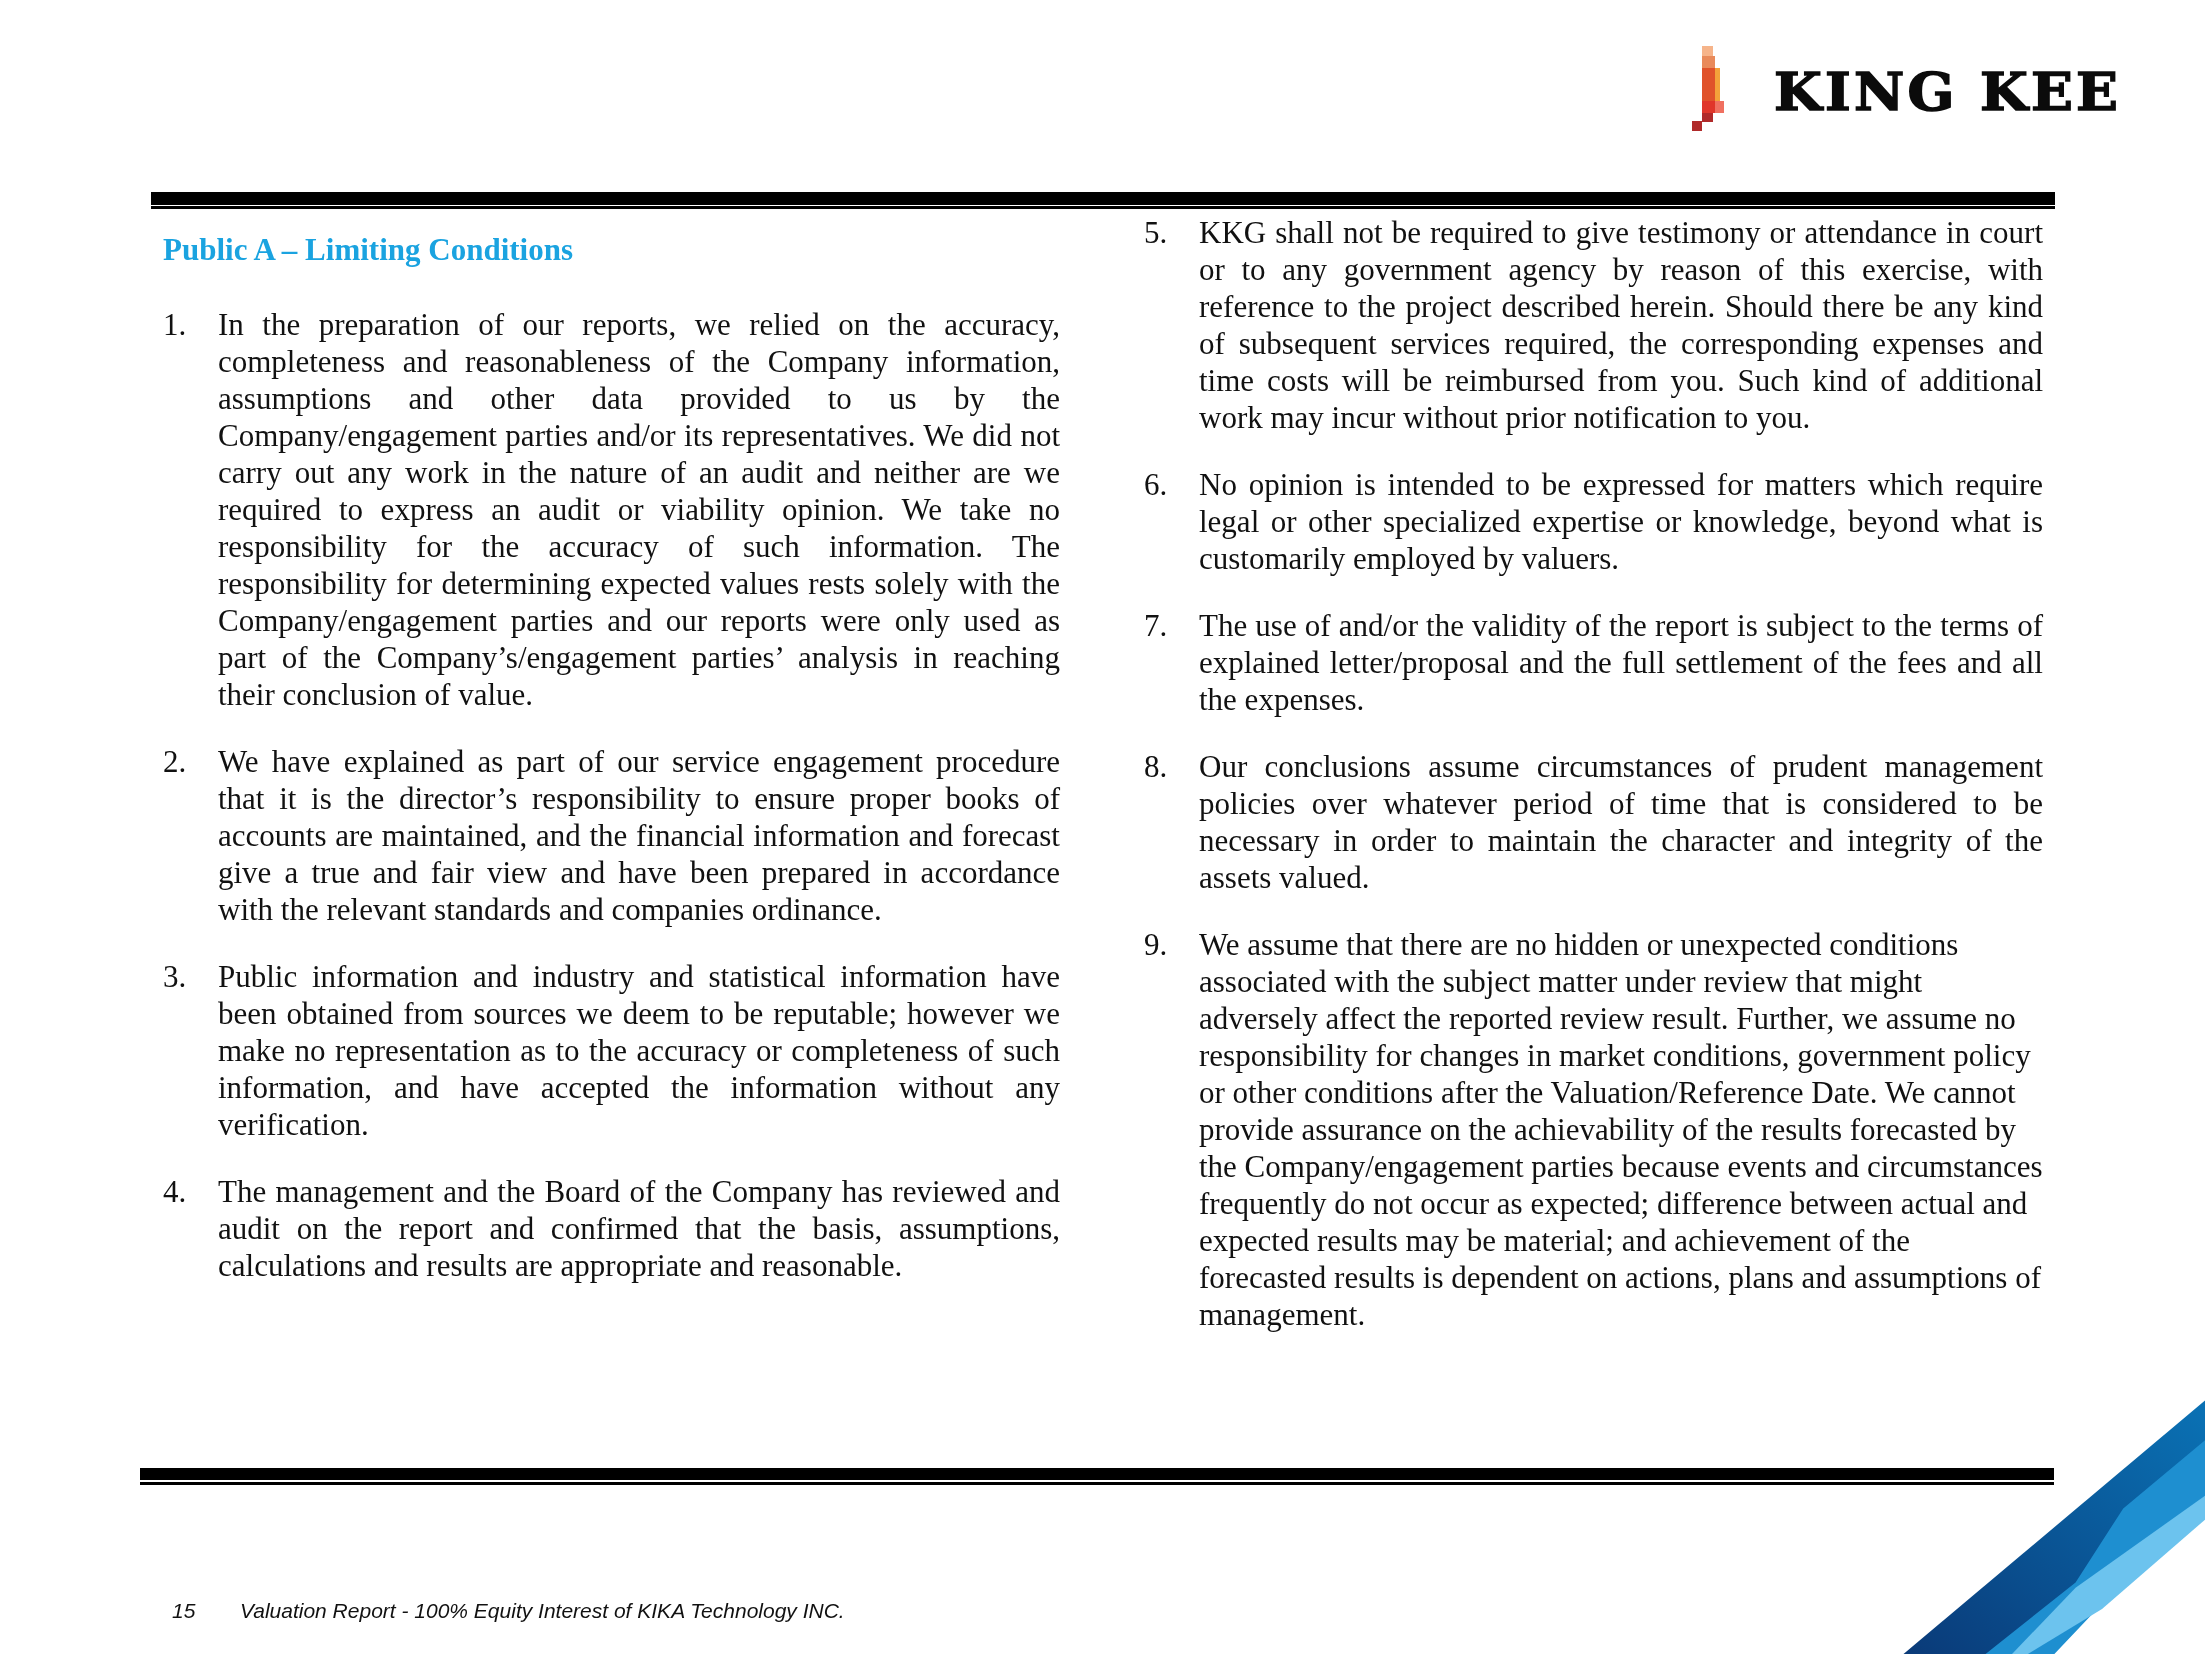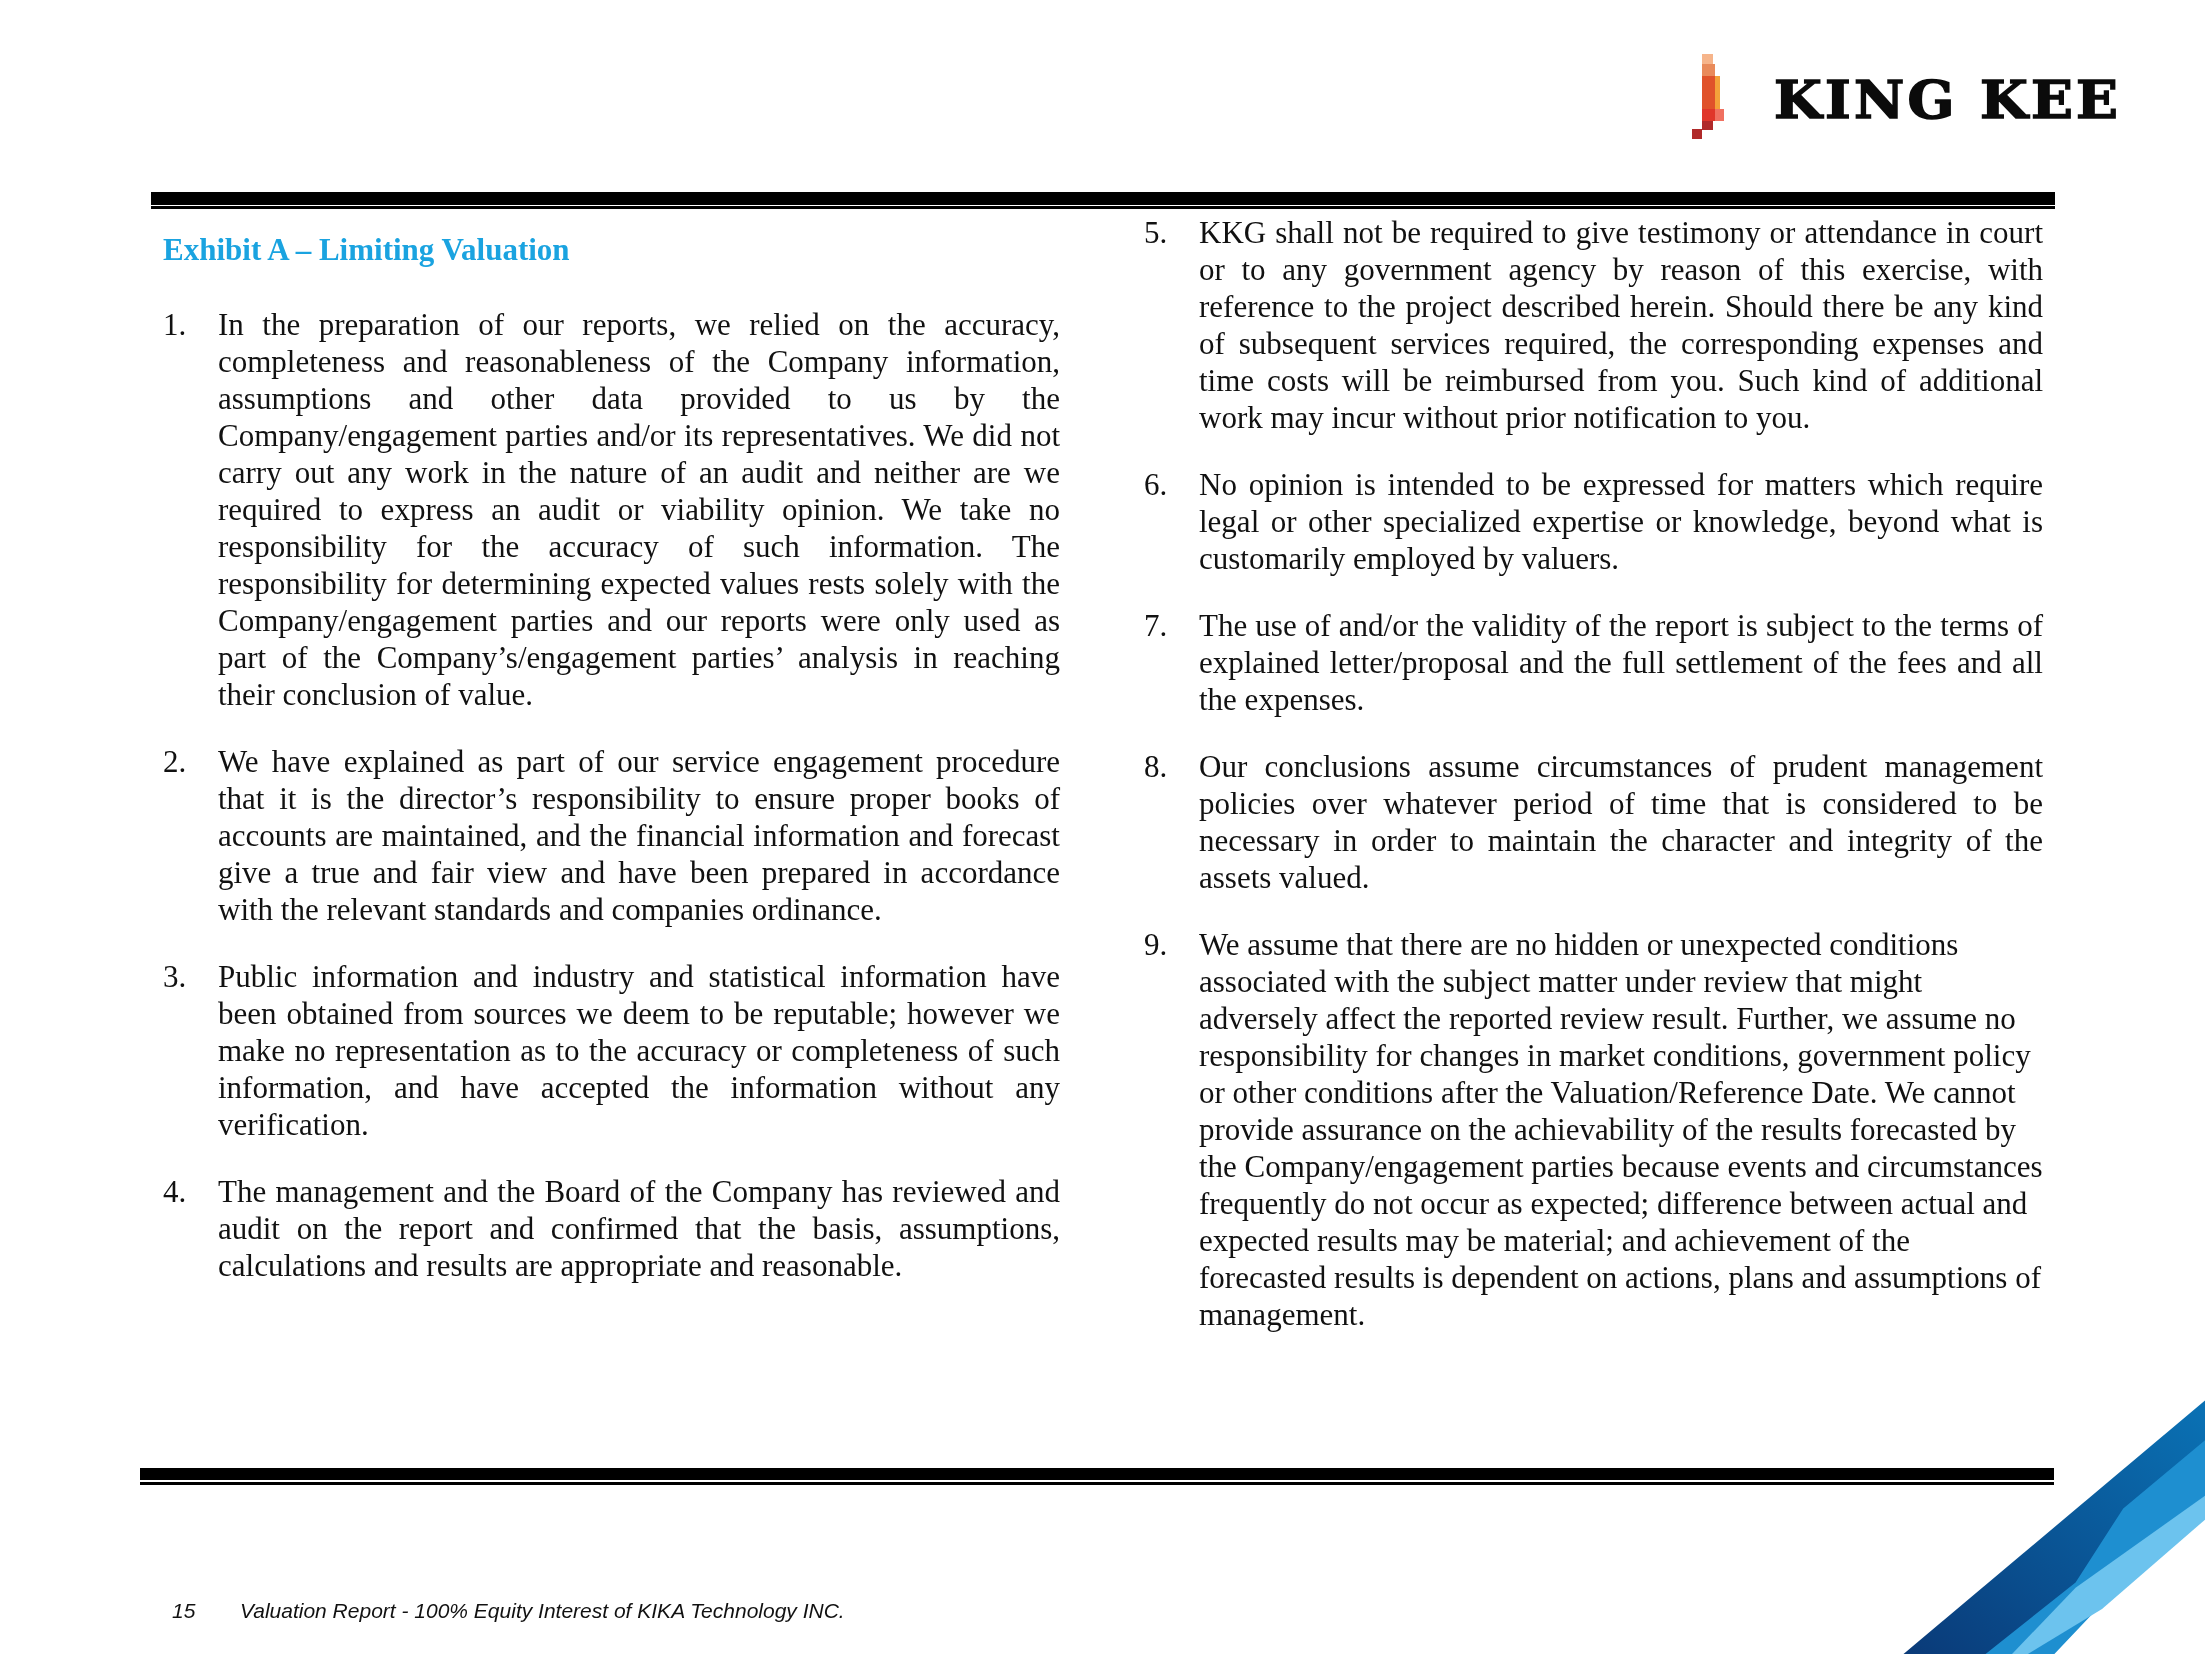--- a/index.html
+++ b/index.html
@@ -1,17 +1,17 @@
 <!DOCTYPE html>
 <html style="font-size:8.5px"><head>
 <meta charset="utf-8">
 <style>
   html, body { margin: 0; padding: 0; background: #ffffff; }
   body { width: 2205px; height: 1654px; position: relative; overflow: hidden; font-family: "Liberation Serif", "DejaVu Serif", serif; color: #111; }
-  .logo { position: absolute; left: 1689px; top: 52px; width: 466px; height: 90px; }
+  .logo { position: absolute; left: 1689px; top: 44px; width: 466px; height: 90px; }
   .logo-mark { position: absolute; left: 0; top: 0; width: 37px; height: 90px; }
   .logo-mark span { position: absolute; display: block; }
   .logo-text { position: absolute; left: 85px; top: 20px; font-family: "DejaVu Serif", serif; font-weight: 900; font-size: 55px; letter-spacing: 3.2px; color: #0b0b0b; line-height: 1; transform: scaleY(0.95); white-space: nowrap; -webkit-text-stroke: 1.6px #0b0b0b; }
   .rule-thick { position: absolute; background: #000; }
   .rule-thin { position: absolute; background: #000; }
   .title { position: absolute; left: 163px; top: 232px; font-size: 31px; font-weight: bold; color: #1aa3e0; white-space: nowrap; }
   .col { position: absolute; font-size: 31px; line-height: 37px; }
   .col-left { left: 163px; top: 306px; width: 897px; }
   .col-right { left: 1144px; top: 214px; width: 899px; }
   .item { position: relative; padding-left: 55px; text-align: justify; margin-bottom: 30px; }
@@ -34,21 +34,21 @@
     <span style="left:26px;top:57px;width:8.5px;height:11.6px;background:#f07060;"></span>
     <span style="left:13.2px;top:69px;width:10.6px;height:8.5px;background:#b02a2a;"></span>
     <span style="left:3.2px;top:77px;width:10px;height:9.5px;background:#b02a2a;"></span>
   </div>
   <div class="logo-text">KING KEE</div>
 </div>
 
 <div class="rule-thick" style="left:151px;top:192px;width:1904px;height:12.7px;"></div>
 <div class="rule-thin" style="left:151px;top:206px;width:1904px;height:2.6px;"></div>
 
-<div class="title">Exhibit A – Limiting Valuation</div>
+<div class="title">Public A – Limiting Conditions</div>
 
 <div class="col col-left">
   <div class="item">
     <span class="num">1.</span>
     <span>In the preparation of our reports, we relied on the accuracy, completeness and reasonableness of the Company information, assumptions and other data provided to us by the Company/engagement parties and/or its representatives. We did not carry out any work in the nature of an audit and neither are we required to express an audit or viability opinion. We take no responsibility for the accuracy of such information. The responsibility for determining expected values rests solely with the Company/engagement parties and our reports were only used as part of the Company’s/engagement parties’ analysis in reaching their conclusion of value.</span>
   </div>
   <div class="item">
     <span class="num">2.</span>
     <span>We have explained as part of our service engagement procedure that it is the director’s responsibility to ensure proper books of accounts are maintained, and the financial information and forecast give a true and fair view and have been prepared in accordance with the relevant standards and companies ordinance.</span>
   </div>

